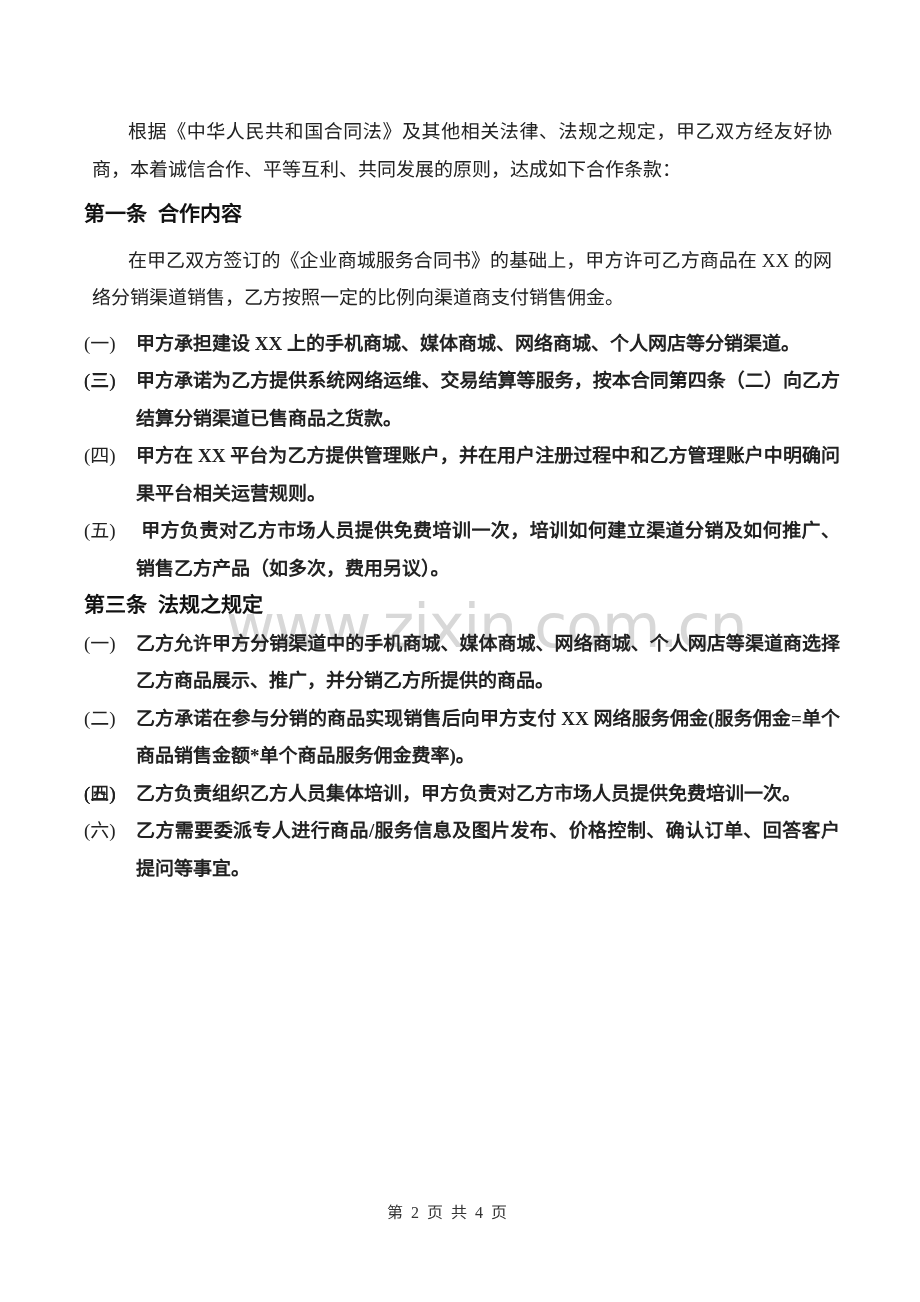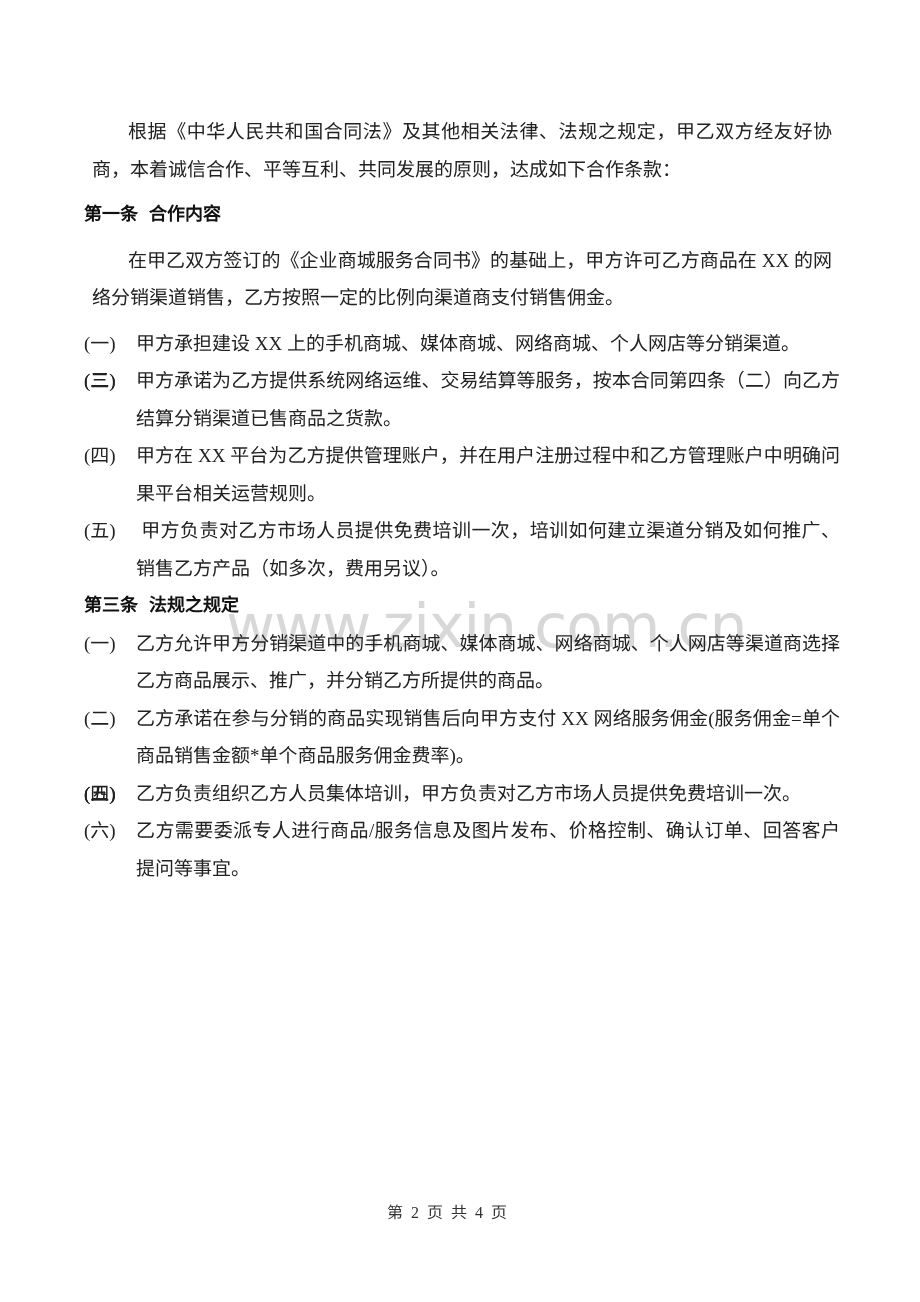--- a/index.html
+++ b/index.html
@@ -40,40 +40,41 @@
     text-align: justify;
   }
   .para {
     margin: 8px;
   }
   .indent {
     text-indent: 36px;
   }
   .heading {
     margin: 0;
-    font-size: 18px;
+    font-size: 21px;
     font-weight: bold;
     color: #111111;
     text-align: left;
   }
   .h-title {
     margin-left: 11px;
   }
   .item {
     position: relative;
     margin: 0;
     padding-left: 52px;
   }
   .marker {
     position: absolute;
     left: 0;
     top: 0;
   }
   .item-text {
     white-space: pre-wrap;
+    font-weight: bold;
   }
   .footer {
     position: absolute;
     left: 0;
     top: 1200px;
     width: 100%;
     z-index: 1;
     text-align: center;
     font-size: 16px;
     line-height: 26px;

